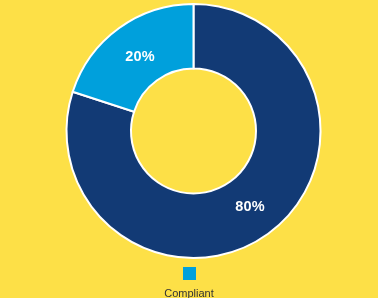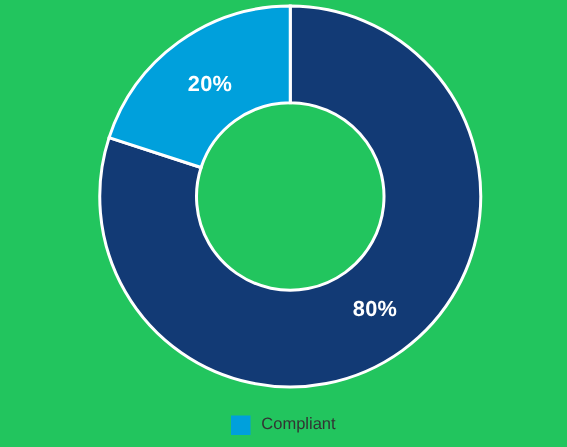--- a/index.html
+++ b/index.html
@@ -13,21 +13,21 @@
     height: 298px;
     overflow: hidden;
     font-family: "Liberation Sans", sans-serif;
     -webkit-font-smoothing: antialiased;
   }
 
   #chart-root {
     position: relative;
     width: 378px;
     height: 298px;
-    background: #22c55e;
+    background: #fde047;
   }
 
   
   #plot-area {
     position: absolute;
     left: 0;
     top: 0;
     width: 378px;
     height: 266px;
   }
@@ -55,23 +55,24 @@
     width: 378px;
     height: 26px;
     display: flex;
     flex-direction: row;
     align-items: center;
     justify-content: center;
     gap: 28px;
   }
   .legend-item {
     display: flex;
-    flex-direction: row;
+    flex-direction: column;
     align-items: center;
     gap: 7px;
+    text-decoration: underline;
   }
   .legend-swatch {
     width: 13px;
     height: 13px;
     flex: 0 0 auto;
     display: block;
   }
   .legend-label {
     font-family: "Liberation Sans", sans-serif;
     font-size: 11px;

